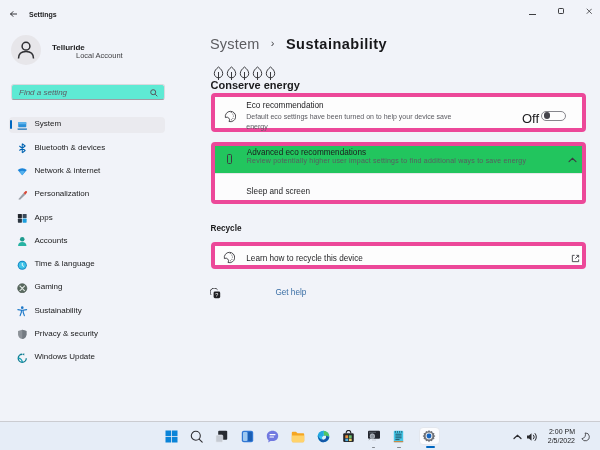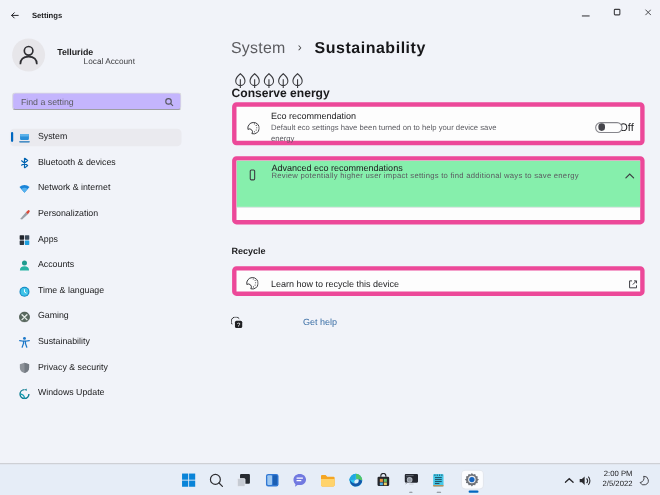--- a/index.html
+++ b/index.html
@@ -6,44 +6,44 @@
 html,body { width:600px; height:450px; overflow:hidden; }
 body { font-family:"Liberation Sans", sans-serif; background:#f1f3f9; position:relative; }
 .abs { position:absolute; }
 
 #backarrow { left:10px; top:11px; width:7px; height:6px; }
 #apptitle { left:29px; top:11px; font-size:7px; font-weight:600; color:#1d1d1f; }
 
 #avatar { left:11px; top:35px; width:30px; height:30px; border-radius:50%; background:#e7e6ea; }
 #uname { left:52px; top:42.5px; font-size:8px; font-weight:bold; color:#1b1b1d; }
 #uacct { left:52px; top:51px; font-size:7.5px; color:#404044;padding-left:24px; }
-#searchbox { left:11px; top:84px; width:154px; height:15.5px; background:#c4b5fd; border:1px solid #d9d9de; border-bottom-color:#9d9da3; border-radius:3px; }
+#searchbox { left:11px; top:84px; width:154px; height:15.5px; background:#5eead4; border:1px solid #d9d9de; border-bottom-color:#9d9da3; border-radius:3px;font-style:italic; }
 #searchbox span { position:absolute; left:7px; top:3.2px; font-size:8px; color:#5c5c64; }
 #nav { left:9px; top:116.9px; width:156px; }
 .navitem { position:relative; height:16.4px; margin-bottom:6.9px; border-radius:4px; display:flex; align-items:center; padding-left:8px; }
 .navitem.sel { background:#eaeaef; }
 .navitem.sel::before { content:""; position:absolute; left:1px; top:3.5px; width:2.2px; height:9px; border-radius:2px; background:#0067c0; }
 .navitem svg { width:10.5px; height:10.5px; flex:0 0 auto; }
 .navitem span { margin-left:7px; font-size:8px; color:#202022; position:relative; top:-1.2px; }
 
 #crumb { left:210px; top:35.5px; font-size:14.5px; letter-spacing:0.2px; color:#5c5c60; }
 #crumb b { color:#17171a; font-weight:600; letter-spacing:0.5px; }
 #crumb .sep { font-size:11px; color:#46464a; padding:0 7px; position:relative; top:-2px; }
 #leaves { left:212.5px; top:65.5px; }
 #conserve { left:210.5px; top:78.5px; font-size:11px; font-weight:bold; color:#1b1b1d; }
 .card { background:#fdfdfd; border:4px solid #ec4899; border-radius:4px; left:210.5px; width:375.5px; }
 #card1 { top:92.5px; height:39px; }
 #card2 { top:141.5px; height:62.5px; overflow:hidden; }
-#card2 .hdr { position:relative; height:43px; background:#86efac; border-bottom:1px solid #e7e7ea; }
+#card2 .hdr { position:relative; height:28px; background:#22c55e; border-bottom:1px solid #e7e7ea; }
 #card2 .sub { position:relative; height:30px; background:#fcfcfd; }
 #card3 { top:242px; height:26.5px; }
 .ic-leaf { position:absolute; left:9.8px; top:13.3px; }
 .ctitle { position:absolute; left:31.8px; top:4.4px; font-size:8.2px; color:#1c1c1e; }
 .cdesc { position:absolute; left:31.8px; top:15.8px; font-size:7px; color:#5a5a60; line-height:9.4px; width:340px; }
-#offlbl { position:absolute; left:307.5px; top:14.8px; font-size:10px; color:#1c1c1e;margin-left:41px; }
+#offlbl { position:absolute; left:307.5px; top:14.8px; font-size:13px; color:#1c1c1e; }
 #toggle { position:absolute; left:326.5px; top:14px; width:25px; height:10.5px; border:1px solid #86868c; border-radius:6px; background:#fdfdfd; }
 #toggle::before { content:""; position:absolute; left:1.6px; top:0.9px; width:6.8px; height:6.8px; border-radius:50%; background:#45454b; }
 #adv-ic { position:absolute; left:12.4px; top:8px; width:5.6px; height:10.8px; border:1px solid #3c3c42; border-radius:1.5px; }
 #chev { position:absolute; left:353px; top:11.7px; }
 #sleeptxt { position:absolute; left:31.8px; top:13px; font-size:8.2px; color:#1e1e20; }
 #recycle { left:210.5px; top:224.2px; font-size:8.2px; font-weight:bold; color:#1b1b1d; }
 #learntxt { position:absolute; left:31.8px; top:7.6px; font-size:8.2px; color:#1e1e20; }
 #extlink { position:absolute; left:356.5px; top:8px; }
 #gethelp { left:209.5px; top:288px; } #gethelp span { position:absolute; left:19.9px; top:0; white-space:nowrap;margin-left:46px; }
 #gethelp span { font-size:8.2px; color:#3a6ea5; }
@@ -198,20 +198,23 @@
 
 <div class="abs card" id="card2">
 <div class="hdr">
 <div id="adv-ic"></div>
 <div class="ctitle" style="left:32.3px; top:2.9px;">Advanced eco recommendations</div>
 <div class="cdesc" style="left:32.3px; top:10.9px; letter-spacing:0.22px;">Review potentially higher user impact settings to find additional ways to save energy</div>
 <svg id="chev" width="9" height="6" viewBox="0 0 9 6">
         <path d="M1 4.7 L4.5 1.3 L8 4.7" stroke="#3c3c42" stroke-width="1.1" fill="none" stroke-linecap="round"></path>
       </svg>
 </div>
+<div class="sub">
+      <div id="sleeptxt">Sleep and screen</div>
+    </div>
 </div>
 
 <div class="abs" id="recycle">Recycle</div>
 <div class="abs card" id="card3">
 <svg class="ic-leaf" style="left:8.8px; top:4.8px;" width="12" height="13" viewBox="0 0 12 13">
       <path d="M1.4 7.6 A5.2 5.2 0 1 1 5.0 11.5 A2.7 2.7 0 0 0 1.4 7.6 Z" fill="none" stroke="#3a3a3e" stroke-width="0.9"></path>
       <circle cx="7.2" cy="2.6" r="0.5" fill="#3a3a3e"></circle>
       <circle cx="8.9" cy="4.0" r="0.5" fill="#3a3a3e"></circle>
       <circle cx="9.4" cy="6.1" r="0.5" fill="#3a3a3e"></circle>
       <circle cx="8.9" cy="8.2" r="0.5" fill="#3a3a3e"></circle>

